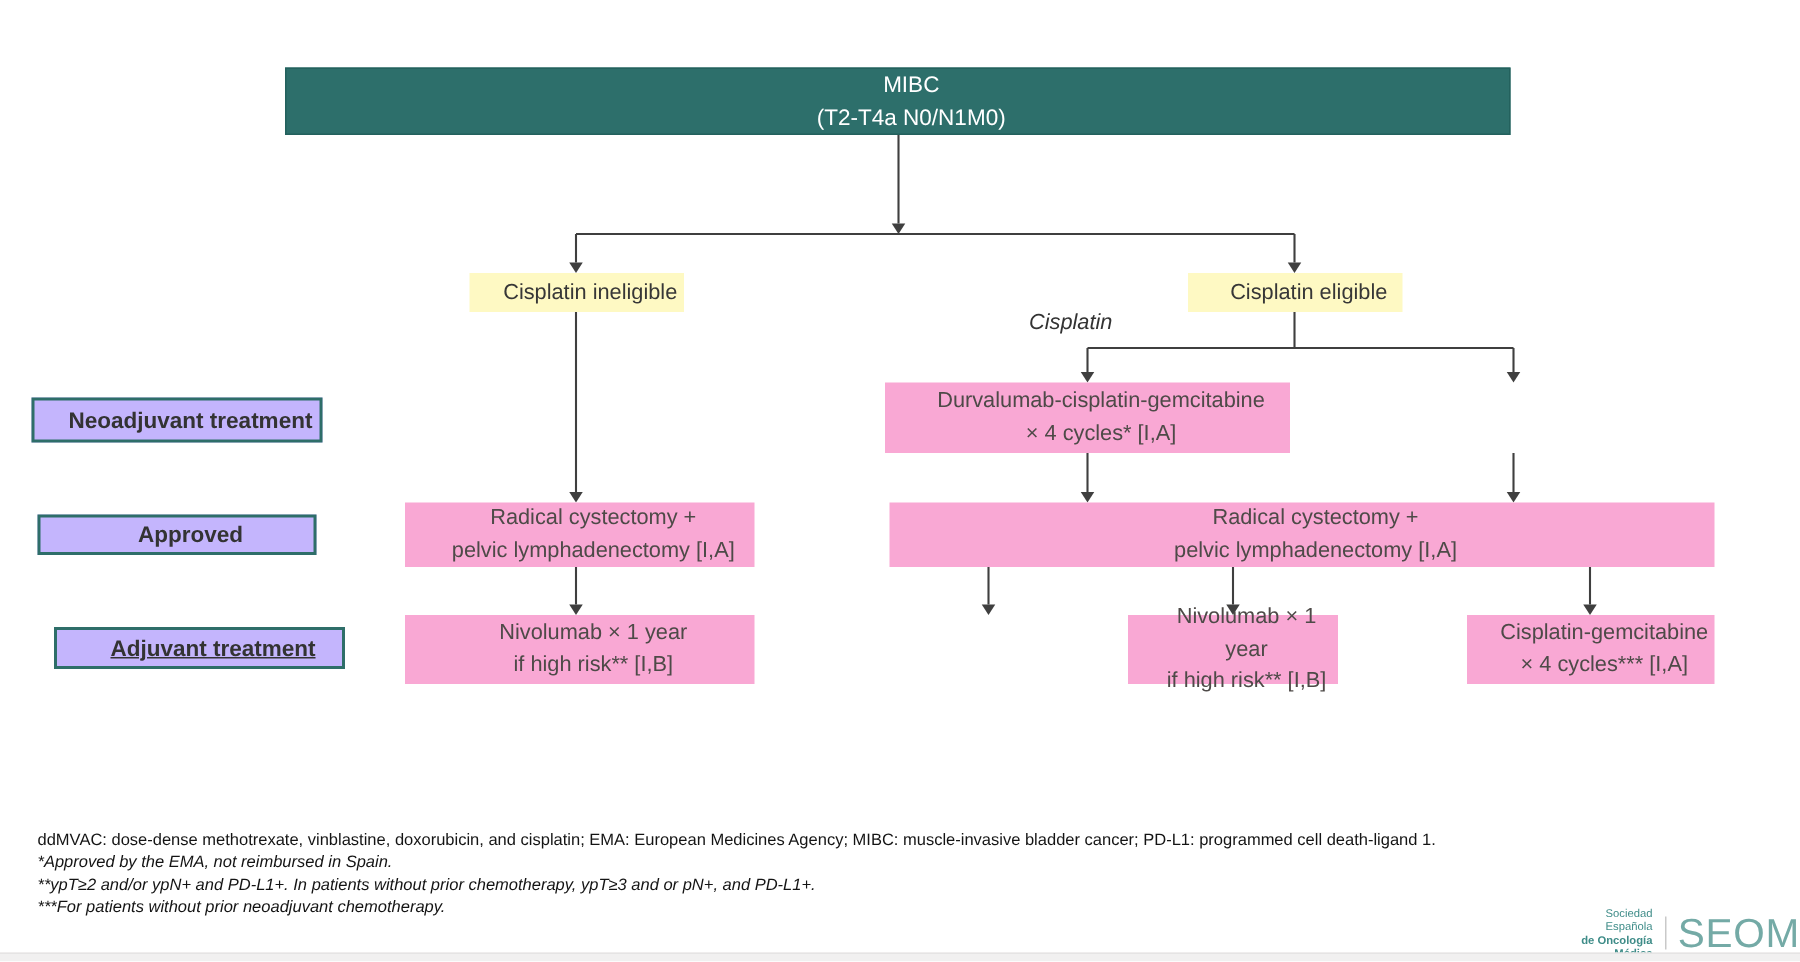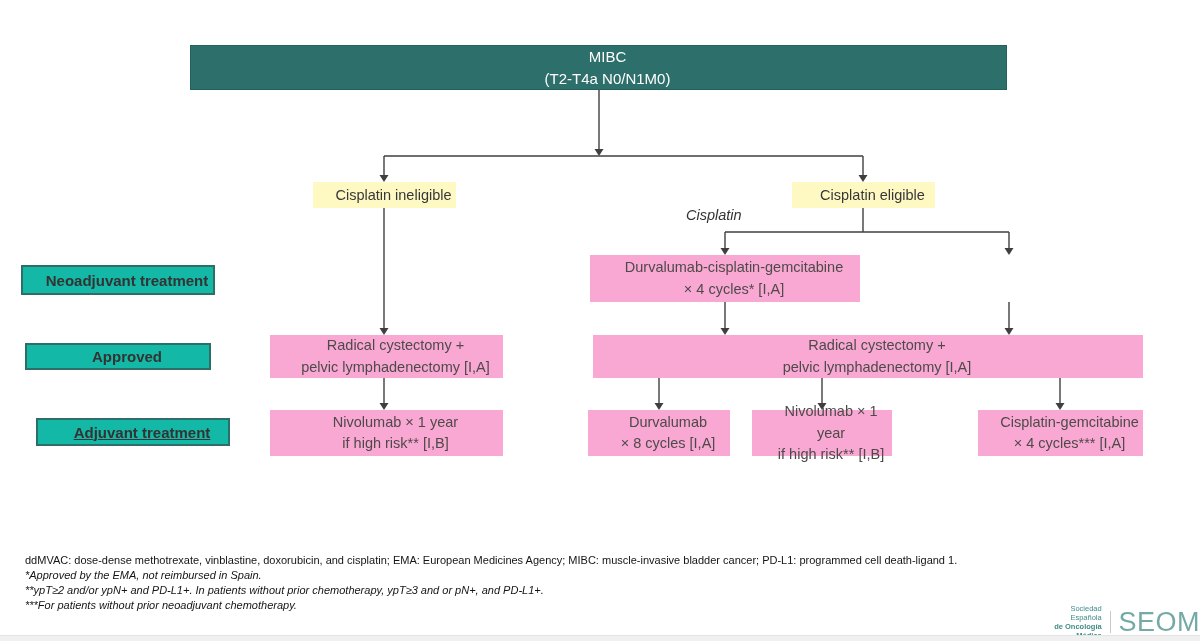--- a/index.html
+++ b/index.html
@@ -18,21 +18,21 @@
     background:#2d6f6b;color:#ffffff;font-size:15px;line-height:1.45;
     border:1px solid #23615d;
   }
   .branch-node{
     background:#fef9c3;color:#373737;font-size:14.5px;
   }
   .salmon-node{
     background:#f9a8d4;color:#4e4a48;font-size:14.5px;line-height:1.45;
   }
   .row-label{
-    background:#14b8a6;border:2px solid #2e6e69;color:#333333;
+    background:#c4b5fd;border:2px solid #2e6e69;color:#333333;
     font-weight:bold;font-size:15px;
   }
   .preferred{
     position:absolute;font-style:italic;font-size:14.5px;color:#333333;
   }
   .connectors{position:absolute;left:0;top:0;width:1200px;height:641px;pointer-events:none;}
   .connectors line{stroke:#3f3f3f;stroke-width:1.4;}
   .connectors polygon{fill:#3f3f3f;}
   .footnotes{
     position:absolute;left:25px;top:553px;width:1160px;
@@ -130,24 +130,20 @@
   </div>
   <div class="node salmon-node" style="left:593px;top:335px;width:550px;height:43px;">
     <span>Radical cystectomy +</span>
     <span>pelvic lymphadenectomy [I,A]</span>
   </div>
 
   <div class="node salmon-node" style="left:270px;top:410px;width:233px;height:46px;">
     <span>Nivolumab × 1 year</span>
     <span>if high risk** [I,B]</span>
   </div>
-  <div class="node salmon-node" style="left:588px;top:410px;width:142px;height:46px;">
-    <span>Durvalumab</span>
-    <span>× 8 cycles [I,A]</span>
-  </div>
   <div class="node salmon-node" style="left:752px;top:410px;width:140px;height:46px;">
     <span>Nivolumab × 1 year</span>
     <span>if high risk** [I,B]</span>
   </div>
   <div class="node salmon-node" style="left:978px;top:410px;width:165px;height:46px;">
     <span>Cisplatin-gemcitabine</span>
     <span>× 4 cycles*** [I,A]</span>
   </div>
 
   <div class="footnotes">

